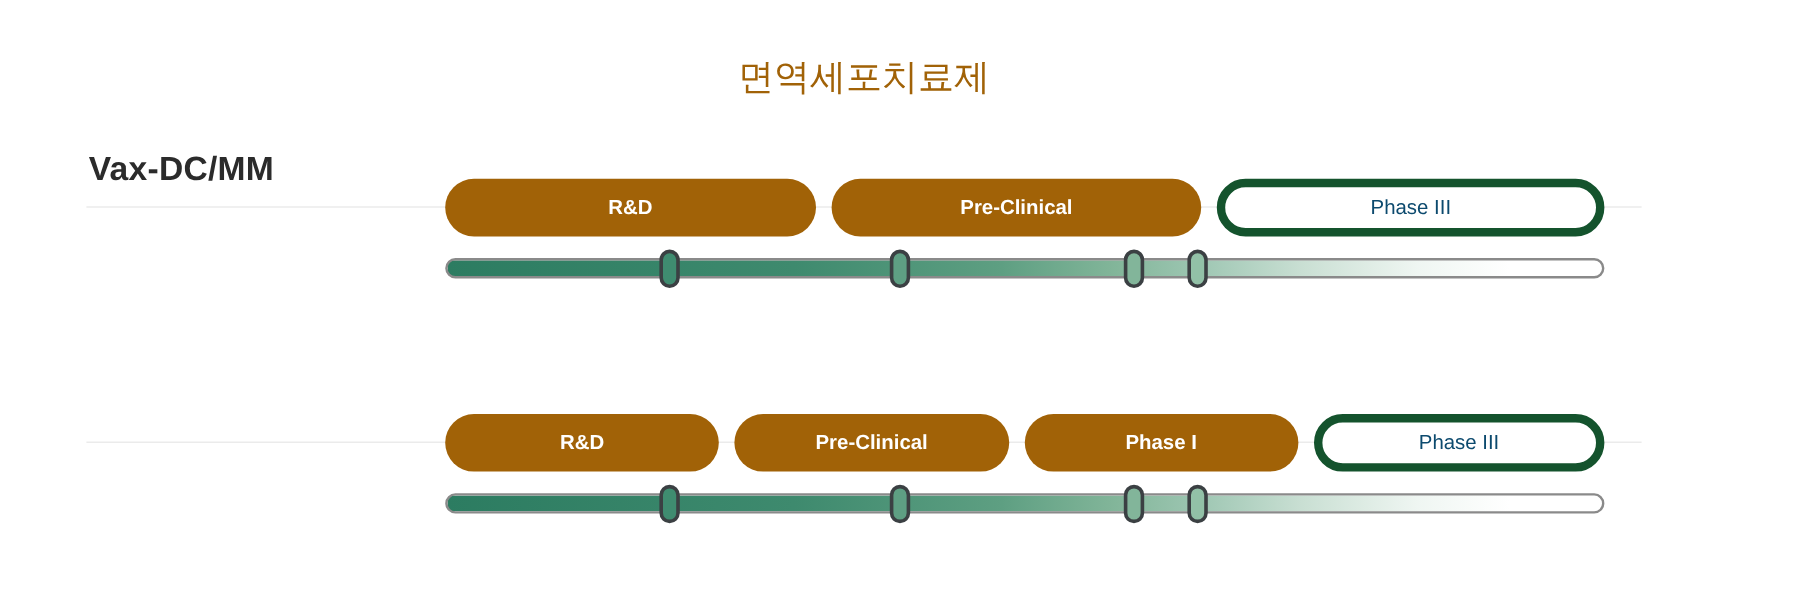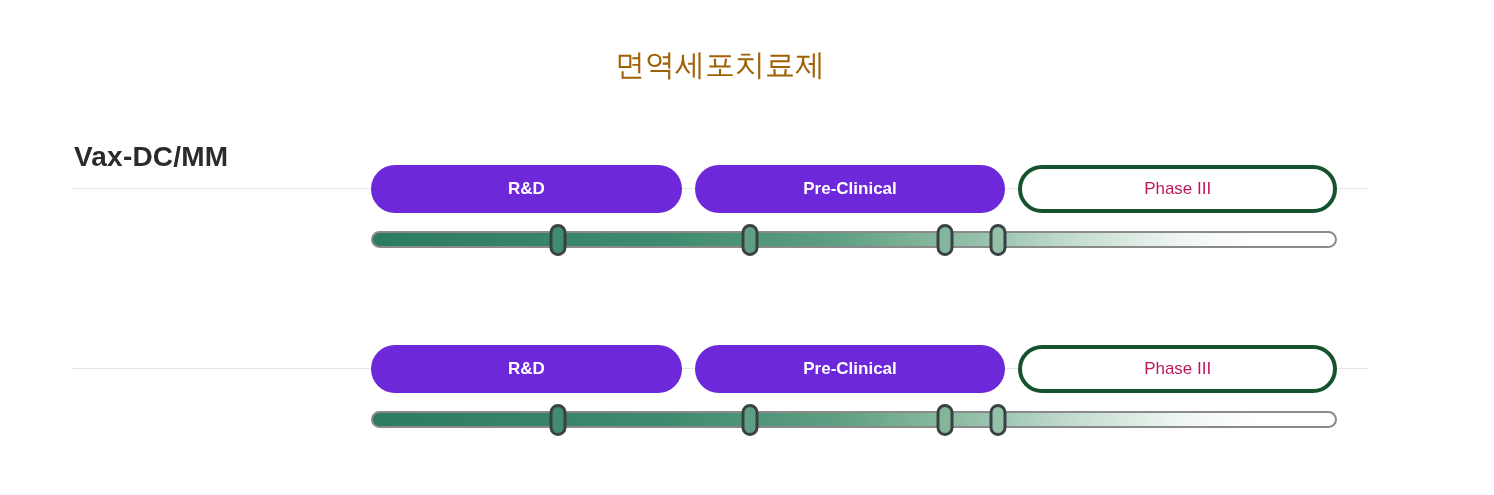--- a/index.html
+++ b/index.html
@@ -11,51 +11,51 @@
     overflow: hidden;
   }
   .page-title {
     position: absolute;
     left: 72px; width: 1296px; top: 46px;
     text-align: center;
     font-size: 30px; line-height: 38px;
     font-weight: 500; color: #a16207;
   }
   .row { position: absolute; left: 0; right: 0; height: 140px; }
-  .row-1 { top: 125px; margin-top: 16px; }
+  .row-1 { top: 125px; }
   .row-2 { top: 321px; }
   .row-label {
     position: absolute; left: 74px; top: 0;
     font-size: 28px; font-weight: 700; color: #2b2b2b;
     letter-spacing: 0.2px;
   }
   .row-line {
     position: absolute; left: 72px; width: 1296px; top: 47px;
     height: 0; border-top: 1px solid #e7e7e7;
     z-index: 0;
   }
   .pills {
     position: absolute; left: 371px; width: 966px; top: 24px;
     display: flex; gap: 13px; z-index: 1;
   }
   .pill {
     flex: 1 1 0;
     height: 48px; border-radius: 24px;
     display: flex; align-items: center; justify-content: center;
     font-size: 17px; font-weight: 700;
-    color: #ffffff; background: #6d28d9;
+    color: #ffffff; background: #a16207;
     white-space: nowrap;
   }
   .pill[data-state="current"] {
     background: linear-gradient(90deg, #2f7d66 0%, #55997f 38%, #93bfac 74%, #b7d2c6 100%);
   }
   .pill[data-state="upcoming"] {
     background: #ffffff;
-    border: 4px solid #14532d;
-    color: #be185d;
+    border: 7px solid #14532d;
+    color: #0c4a6e;
     font-weight: 500;
   }
   .bar {
     position: absolute; left: 371px; width: 966px; top: 90px;
     height: 17px; border-radius: 10px;
     border: 2px solid #8a8a8a;
     background: linear-gradient(90deg,
       #2c7c61 0%, #3e8a6e 30%, #5e9f82 48%, #83b69a 58%,
       #9dc6b2 65%, #c9dfd3 74%, #eff6f2 84%, #ffffff 92%, #ffffff 100%);
     z-index: 2;
@@ -93,20 +93,21 @@
       <div class="marker" style="left: 59.5%;"></div>
       <div class="marker" style="left: 65%;"></div>
     </div>
 </div>
 
 <div class="row row-2">
   <div class="row-line"></div>
   <div class="pills">
     <div class="pill" data-state="done">R&amp;D</div>
     <div class="pill" data-state="done">Pre-Clinical</div>
+    <div class="pill" data-state="done">Phase I</div>
     <div class="pill" data-state="upcoming">Phase III</div>
   </div>
   <div class="bar">
       <div class="marker" style="left: 19.2%;"></div>
       <div class="marker" style="left: 39.2%;"></div>
       <div class="marker" style="left: 59.5%;"></div>
       <div class="marker" style="left: 65%;"></div>
     </div>
 </div>
 

